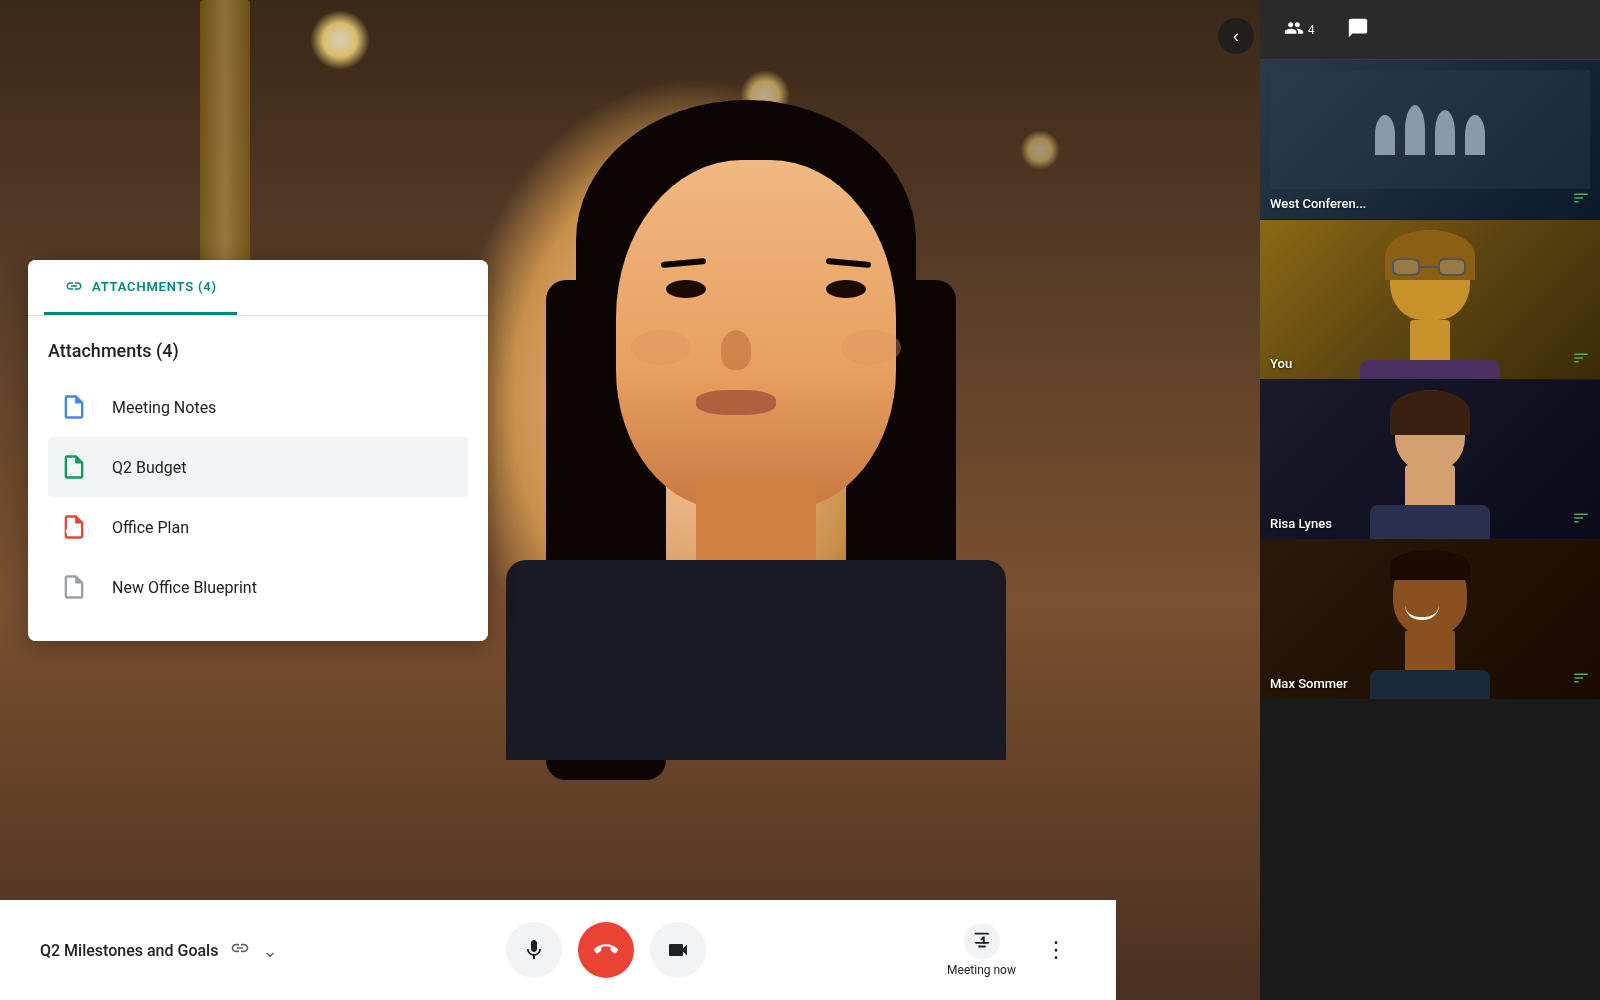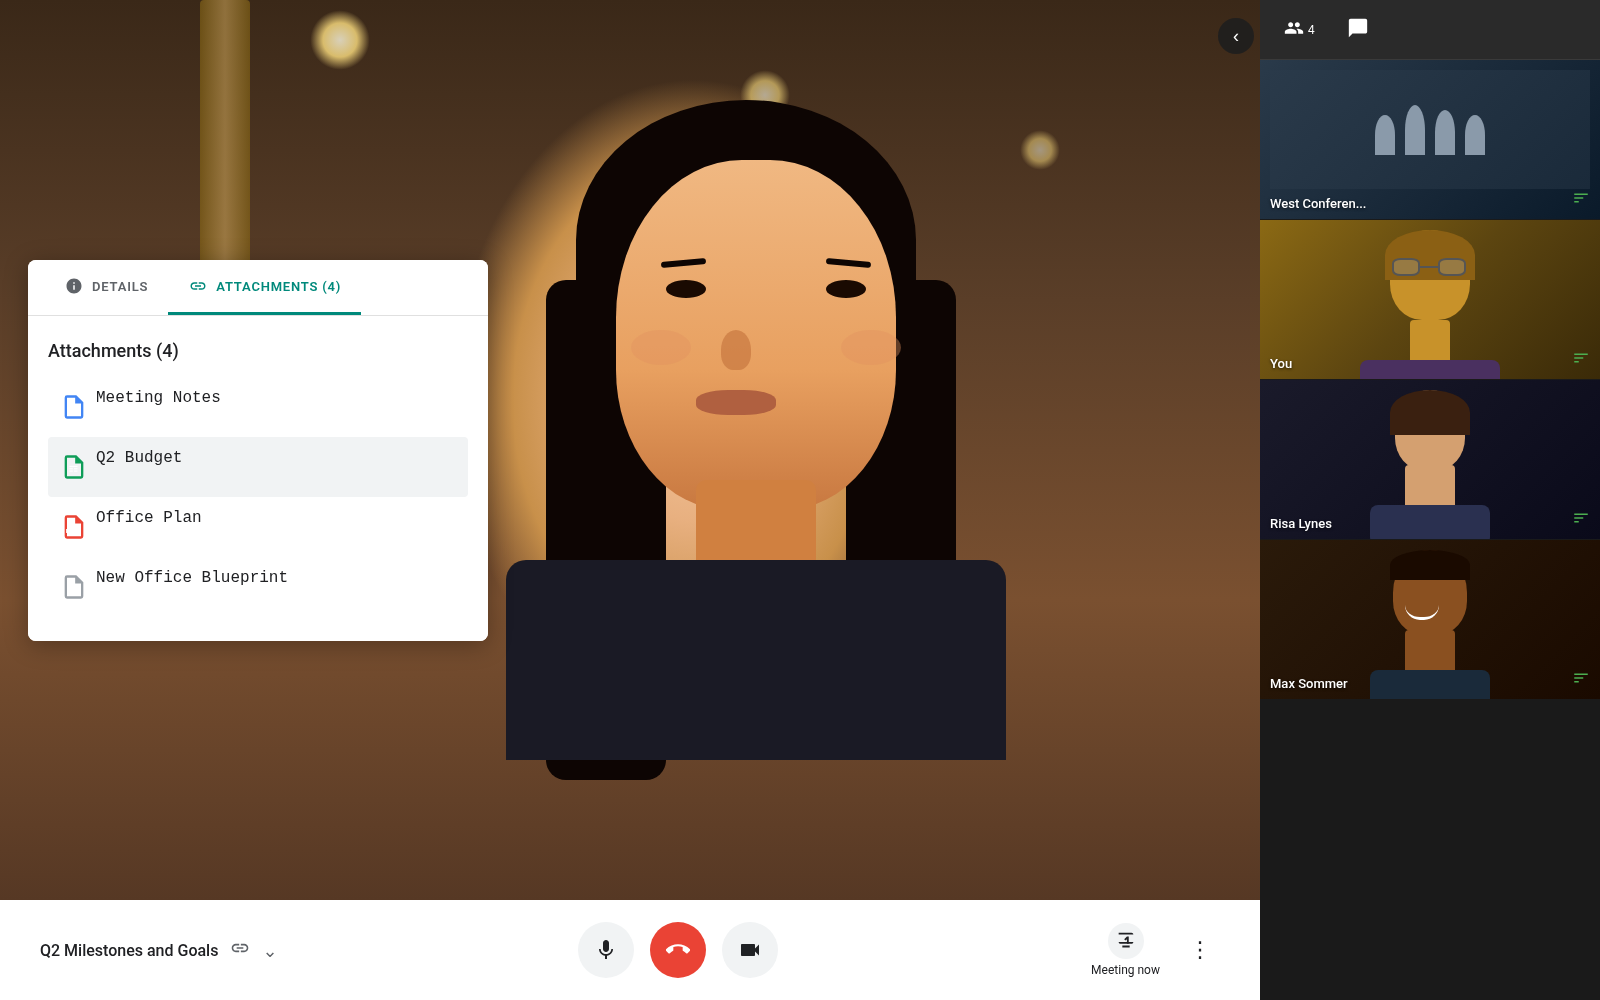--- a/index.html
+++ b/index.html
@@ -205,25 +205,25 @@
       color: #202124;
       margin-bottom: 16px;
     }
 
     .attachment-list {
       list-style: none;
     }
 
     .attachment-item {
       display: flex;
-      gap: 4px;
+      align-items: center;
+      gap: 20px;
       padding: 12px 8px;
       cursor: pointer;
       border-radius: 4px;
-      font-family: Liberation Mono, monospace;
     }
 
     .attachment-item:hover, .attachment-item.highlighted {
       background: #f1f3f4;
     }
 
     .attachment-icon {
       width: 36px; height: 36px;
       display: flex; align-items: center; justify-content: center;
       font-size: 22px;
@@ -252,21 +252,21 @@
 
     
     .icon-file {
       color: #9aa0a6;
     }
 
     
     #bottom-bar {
       position: absolute;
       bottom: 0; left: 0;
-      width: 1260px;
+      width: 1116px;
       height: 100px;
       background: #fff;
       display: flex;
       align-items: center;
       justify-content: space-between;
       padding: 0 40px;
       z-index: 5;
     }
 
     .meeting-info {
@@ -482,28 +482,20 @@
           <path d="M3 18h6v-2H3v2zM3 6v2h18V6H3zm0 7h12v-2H3v2z"></path>
         </svg>
     </div>
   </div>
 
 </div>
 
 <div id="attachment-panel">
 
   <div class="panel-tabs">
-    <div class="panel-tab">
-      <span class="panel-tab-icon">
-        <svg width="18" height="18" viewBox="0 0 24 24" fill="#5f6368">
-          <path d="M12 2C6.48 2 2 6.48 2 12s4.48 10 10 10 10-4.48 10-10S17.52 2 12 2zm1 15h-2v-6h2v6zm0-8h-2V7h2v2z"></path>
-        </svg>
-      </span>
-      <span style="font-size:13px;font-weight:600;letter-spacing:0.8px;">DETAILS</span>
-    </div>
     <div class="panel-tab active">
       <span class="panel-tab-icon">
         <svg width="18" height="18" viewBox="0 0 24 24" fill="#00897b">
           <path d="M3.9 12c0-1.71 1.39-3.1 3.1-3.1h4V7H7c-2.76 0-5 2.24-5 5s2.24 5 5 5h4v-1.9H7c-1.71 0-3.1-1.39-3.1-3.1zM8 13h8v-2H8v2zm9-6h-4v1.9h4c1.71 0 3.1 1.39 3.1 3.1s-1.39 3.1-3.1 3.1h-4V17h4c2.76 0 5-2.24 5-5s-2.24-5-5-5z"></path>
         </svg>
       </span>
       <span style="font-size:13px;font-weight:600;letter-spacing:0.8px;color:#00897b;">ATTACHMENTS (4)</span>
     </div>
   </div>
 

